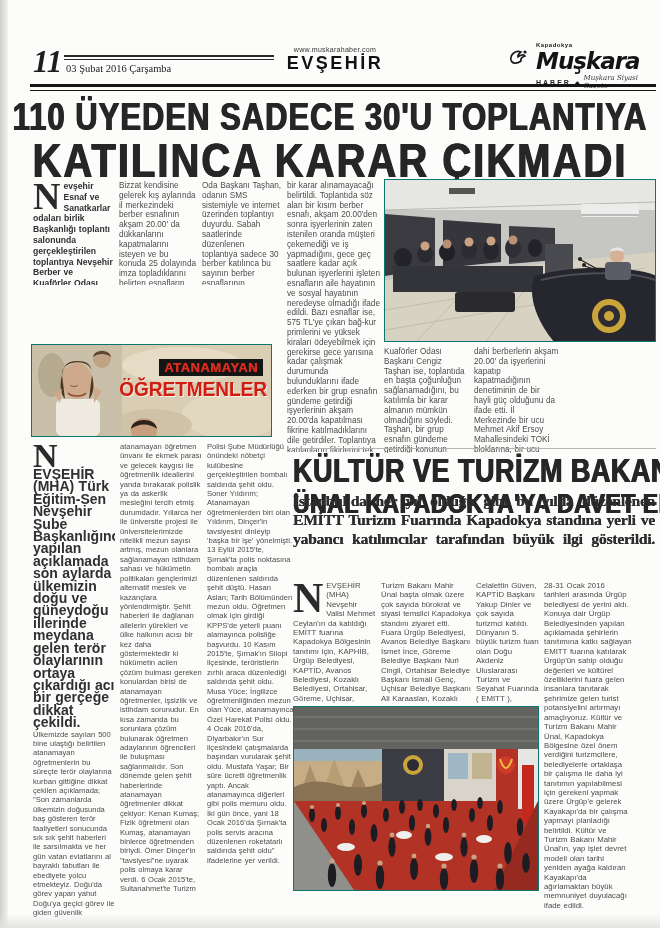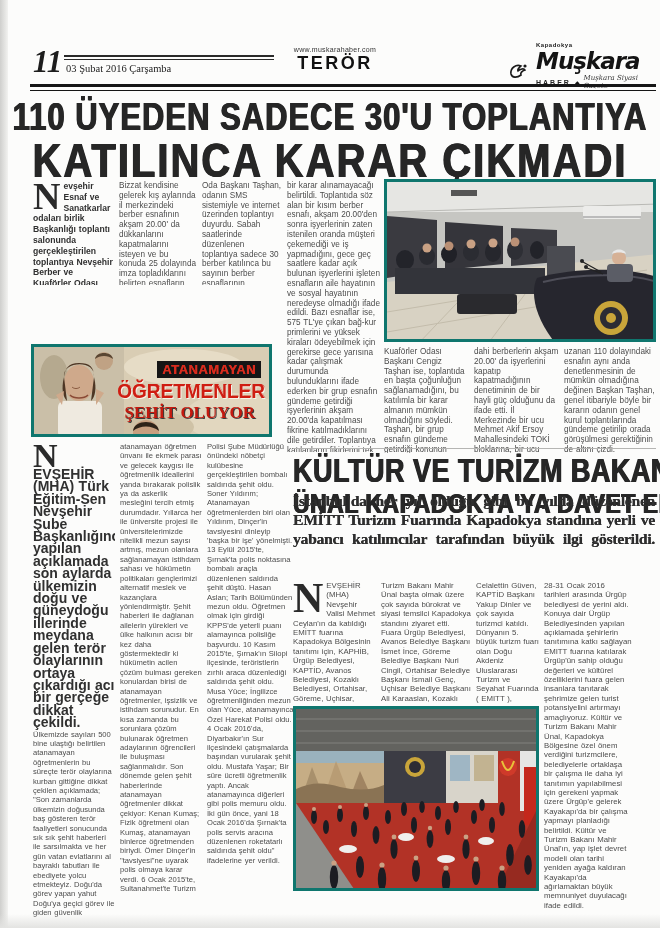--- a/index.html
+++ b/index.html
@@ -42,21 +42,21 @@
 
   
   .col{position:absolute;overflow:hidden;font-size:8.2px;line-height:9.8px;
         color:#4c4c4c;word-spacing:.5px;}
   .col.small{font-size:7.6px;line-height:9.4px;}
   .col.s2{font-size:7.8px;line-height:9.4px;}
   .lead{font-weight:bold;color:#303030;font-size:8.6px;line-height:10.2px;}
   .lead.sm{font-size:14px;line-height:10px;}
   .dropcap{float:left;font-weight:bold;color:#2a2a2a;font-size:38px;line-height:30px;
         padding-right:3px;font-family:"Liberation Serif",serif;}
-  .photo{position:absolute;border:3px solid #0f766e;box-sizing:border-box;overflow:hidden;}
+  .photo{position:absolute;border:1px solid #0f766e;box-sizing:border-box;overflow:hidden;}
   .thin-rule{border-top:1px solid #b5b5b3;}
 
   
   .pt1{position:absolute;background:#151515;color:#d92c1e;font-weight:bold;font-size:13px;
         letter-spacing:.5px;padding:1px 5px;text-shadow:.4px 0 0 currentColor;}
   .pt2{position:absolute;color:#cf1d12;font-weight:bold;font-size:19px;letter-spacing:0;
         text-shadow:1px 1px 0 #f7f3ea,.6px 0 0 currentColor;transform:scaleY(1.1);}
   .pt3{position:absolute;color:#c41a10;font-weight:bold;font-size:17px;
         font-family:"Liberation Serif",serif;text-shadow:1px 1px 0 #3a3a3a;}
 </style>
@@ -66,26 +66,26 @@
 <div id="page">
   <div class="scan-edge"></div>
 
   <div class="abs pagenum" style="left:33px;top:44px;font-style:italic;">11</div>
   <div class="abs date-rule" style="left:64px;top:55px;width:210px;"></div>
   <div class="abs date-rule2" style="left:64px;top:59px;width:210px;"></div>
   <div class="abs date" style="left:66px;top:63px;text-align:right;">03 Şubat 2016 Çarşamba</div>
 
   <div class="abs" style="left:250px;top:46px;width:170px;text-align:center;">
     <div class="site">www.muskarahaber.com</div>
-    <div class="guncel">TERÖR</div>
+    <div class="guncel">EVŞEHİR</div>
   </div>
   <div class="abs date-rule2" style="left:274px;top:55px;width:60px;opacity:0;"></div>
 
   <div class="abs" style="left:508px;top:42px;width:148px;">
-    <div style="display:flex;align-items:flex-end;">
+    <div style="display:flex;align-items:flex-start;">
       <span style="margin-top:4px;">
         <svg width="26" height="26" viewBox="0 0 26 26">
           <path d="M3 14 C2 8 8 4 13 6 C11 8 9 9 10 11 C12 9 16 8 17 10 C14 11 12 13 13 15 C9 18 4 18 3 14 Z" fill="none" stroke="#1a1a1a" stroke-width="1.6"></path>
           <circle cx="17" cy="6" r="1.6" fill="#1a1a1a"></circle>
         </svg>
       </span>
       <span style="margin-left:2px;">
         <div class="logo-region">Kapadokya</div>
         <div class="logo-name">Muşkara</div>
         <div style="display:flex;gap:4px;align-items:center;">
@@ -148,21 +148,20 @@
       <path d="M225 72 C226 66 238 66 239 72 C236 70 228 70 225 72 Z" fill="#e8e8e8"></path>
       <rect x="220" y="82" width="26" height="18" rx="4" fill="#5b5d66"></rect>
       <path d="M214 90 L196 80 M216 92 L200 86" stroke="#222" stroke-width="1.2"></path>
       <circle cx="195" cy="79" r="2" fill="#222"></circle>
       <circle cx="199" cy="85" r="2" fill="#222"></circle>
     </svg>
   </div>
 
   <div class="col" style="left:384px;top:347px;width:85px;height:106px;">Kuaförler Odası Başkanı Cengiz Taşhan ise, toplantıda en başta çoğunluğun sağlanamadığını, bu katılımla bir karar almanın mümkün olmadığını söyledi. Taşhan, bir grup esnafın gündeme getirdiği konunun karara bağlansa</div>
   <div class="col" style="left:474px;top:347px;width:85px;height:106px;">dahi berberlerin akşam 20.00' da işyerlerini kapatıp kapatmadığının denetiminin de bir hayli güç olduğunu da ifade etti. İl Merkezinde bir ucu Mehmet Akif Ersoy Mahallesindeki TOKİ bloklarına, bir ucu NEVKUR ve 2000 Evler TOKİ bloklarına kadar</div>
-  <div class="col" style="left:564px;top:347px;width:92px;height:106px;">uzanan 110 dolayındaki esnafın aynı anda denetlenmesinin de mümkün olmadığına değinen Başkan Taşhan, genel itibariyle böyle bir kararın odanın genel kurul toplantılarında gündeme getirilip orada görüşülmesi gerektiğinin de altını çizdi.</div>
 
 
   <div class="photo" style="left:31px;top:344px;width:241px;height:93px;">
     <svg width="239" height="91" viewBox="0 0 239 91">
       <rect width="239" height="91" fill="#d9cdb4"></rect>
       <ellipse cx="150" cy="20" rx="60" ry="18" fill="#e6dcc6"></ellipse>
       <ellipse cx="200" cy="70" rx="50" ry="24" fill="#e2d7bf"></ellipse>
       <ellipse cx="120" cy="80" rx="40" ry="16" fill="#cfc2a6"></ellipse>
       <rect x="0" y="0" width="90" height="91" fill="#cabfa8"></rect>
       <ellipse cx="20" cy="30" rx="14" ry="22" fill="#b5a98f"></ellipse>
@@ -175,21 +174,20 @@
       <path d="M38 40 C40 42 44 42 46 40" stroke="#8a5a40" stroke-width="1" fill="none"></path>
       <path d="M36 48 C40 52 50 52 54 48" stroke="#8a4a36" stroke-width="1.5" fill="none"></path>
       <rect x="24" y="54" width="44" height="37" rx="6" fill="#efeae0"></rect>
       <path d="M28 58 L22 48 L30 44 Z" fill="#cfa98b"></path>
       <path d="M62 58 L70 46 L62 42 Z" fill="#cfa98b"></path>
       <circle cx="112" cy="86" r="13" fill="#c79f7f"></circle>
       <path d="M99 84 C100 72 124 72 125 84 C118 78 106 78 99 84 Z" fill="#2e2318"></path>
     </svg>
     <div class="pt1" style="right:8px;top:14px;">ATANAMAYAN</div>
     <div class="pt2" style="right:4px;top:33px;">ÖĞRETMENLER</div>
-    <div class="pt3" style="right:14px;top:56px;">ŞEHİT OLUYOR</div>
   </div>
 
   <div class="col small" style="left:33px;top:442px;width:82px;height:478px;">
     <span class="dropcap" style="font-size:34px;line-height:27px;">N</span>
     <span class="lead sm">EVŞEHİR (MHA) Türk Eğitim-Sen Nevşehir Şube Başkanlığınca yapılan açıklamada son aylarda ülkemizin doğu ve güneydoğu illerinde meydana gelen terör olaylarının ortaya çıkardığı acı bir gerçeğe dikkat çekildi.</span>
     <span>Ülkemizde sayıları 500 bine ulaştığı belirtilen atanamayan öğretmenlerin bu süreçte terör olaylarına kurban gittiğine dikkat çekilen açıklamada; "Son zamanlarda ülkemizin doğusunda baş gösteren terör faaliyetleri sonucunda sık sık şehit haberleri ile sarsılmakta ve her gün vatan evlatlarını al bayraklı tabutları ile ebediyete yolcu etmekteyiz. Doğu'da görev yapan yahut Doğu'ya geçici görev ile giden güvenlik güçlerinin yanı sıra, ülkemizin büyük kentlerinde aldığımız şehit haberleri bir acı gerçeği daha gün yüzüne çıkardı. Şehit haberlerinin ardından şehitlerimiz ile ilgili ailelerinin verdiği beyanlar sonucunda şehitlerimizin birçoğunun ekmek parası kaygısıyla güvenlik gücü olduğu ortaya çıktı. Öyle ki şehitlerimizin birçoğu,</span>
   </div>
   <div class="col small" style="left:120px;top:442px;width:82px;height:478px;">atanamayan öğretmen ünvanı ile ekmek parası ve gelecek kaygısı ile öğretmenlik ideallerini yanda bırakarak polislik ya da askerlik mesleğini tercih etmiş durumdadır. Yıllarca her ile üniversite projesi ile üniversitelerimizde nitelikli mezun sayısı artmış, mezun olanlara sağlanamayan istihdam sahası ve hükümetin politikaları gençlerimizi alternatif meslek ve kazançlara yönlendirmiştir. Şehit haberleri ile dağlanan ailelerin yürekleri ve ülke halkının acısı bir kez daha göstermektedir ki hükümetin acilen çözüm bulması gereken konulardan birisi de atanamayan öğretmenler, işsizlik ve istihdam sorunudur. En kısa zamanda bu sorunlara çözüm bulunarak öğretmen adaylarının öğrencileri ile buluşması sağlanmalıdır. Son dönemde gelen şehit haberlerinde atanamayan öğretmenler dikkat çekiyor: Kenan Kumaş; Fizik öğretmeni olan Kumaş, atanamayan binlerce öğretmenden biriydi. Ömer Dinçer'in "tavsiyesi"ne uyarak polis olmaya karar verdi. 6 Ocak 2015'te, Sultanahmet'te Turizm</div>
   <div class="col small" style="left:207px;top:442px;width:87px;height:478px;">Polisi Şube Müdürlüğü önündeki nöbetçi kulübesine gerçekleştirilen bombalı saldırıda şehit oldu. Soner Yıldırım; Atanamayan öğretmenlerden biri olan Yıldırım, Dinçer'in tavsiyesini dinleyip 'başka bir işe' yönelmişti. 13 Eylül 2015'te, Şırnak'ta polis noktasına bombalı araçla düzenlenen saldırıda şehit düştü. Hasan Aslan; Tarih Bölümünden mezun oldu. Öğretmen olmak için girdiği KPPS'de yeterli puanı alamayınca polisliğe başvurdu. 10 Kasım 2015'te, Şırnak'ın Silopi ilçesinde, teröristlerin zırhlı araca düzenlediği saldırıda şehit oldu. Musa Yüce; İngilizce öğretmenliğinden mezun olan Yüce, atanamayınca Özel Harekat Polisi oldu. 4 Ocak 2016'da, Diyarbakır'ın Sur ilçesindeki çatışmalarda başından vurularak şehit oldu. Mustafa Yaşar; Bir süre ücretli öğretmenlik yaptı. Ancak atanamayınca diğerleri gibi polis memuru oldu. İki gün önce, yani 18 Ocak 2016'da Şırnak'ta polis servis aracına düzenlenen roketatarlı saldırıda şehit oldu" ifadelerine yer verildi.</div>
 

